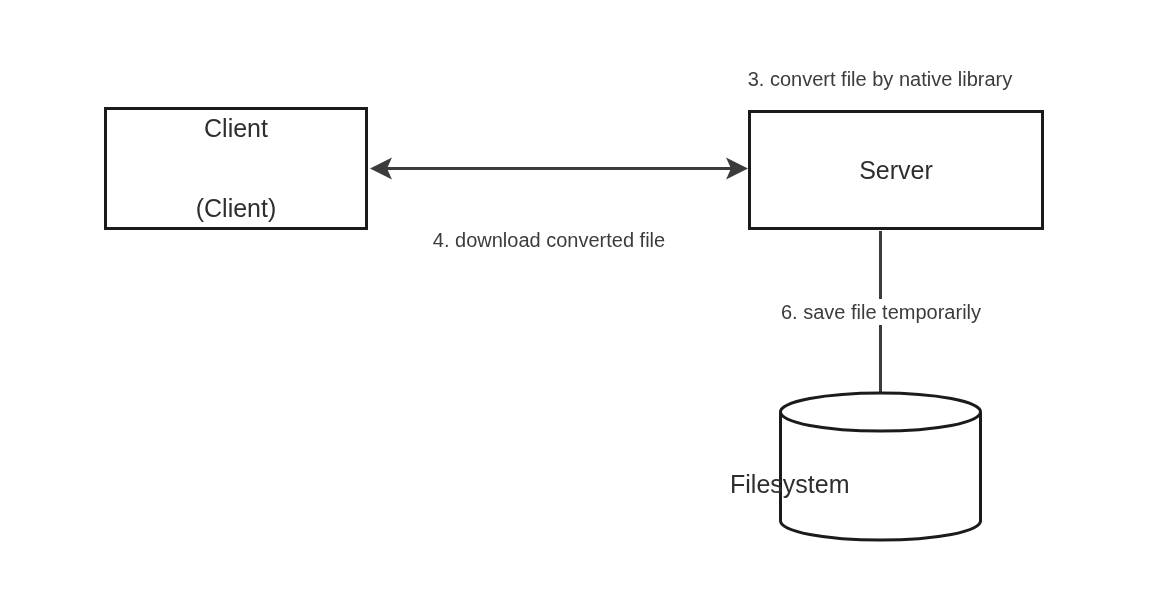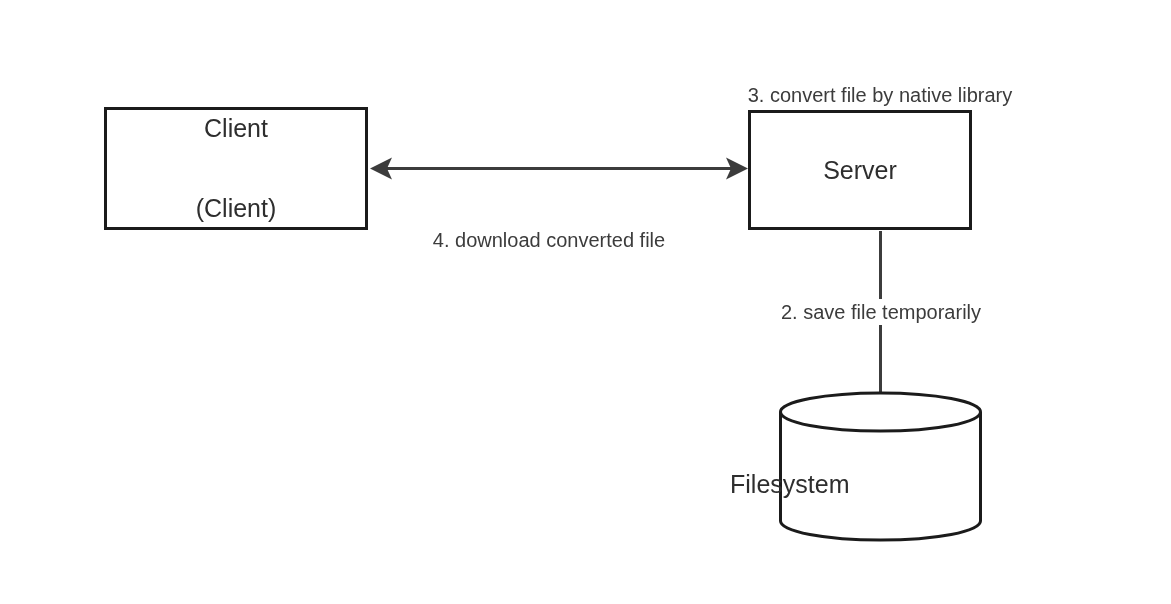--- a/index.html
+++ b/index.html
@@ -45,31 +45,31 @@
     flex-direction: column;
     align-items: center;
     justify-content: center;
     text-align: center;
     font-size: 25px;
     line-height: 37px;
     color: var(--node_text, #2e2e2e);
     z-index: 1;
   }
   .node-client { left: 104px; top: 107px; width: 264px; height: 123px; justify-content: space-between; }
-  .node-server { left: 748px; top: 110px; width: 224px; height: 120px; }
+  .node-server { left: 748px; top: 110px; width: 296px; height: 120px; }
   .anno {
     position: absolute;
     text-align: center;
     font-size: 20px;
     line-height: 26px;
     color: var(--anno_text, #3c3c3c);
     z-index: 1;
     white-space: nowrap;
   }
-  .anno-convert  { left: 680px; top: 82px;  width: 400px; }
+  .anno-convert  { left: 680px; top: 66px;  width: 400px; }
   .anno-upload   { left: 390px; top: 120px; width: 300px; }
   .anno-download { left: 399px; top: 186px; width: 300px; margin-top: 41px; }
   .anno-save     { left: 731px; top: 299px; width: 300px; background: #ffffff; }
   .fs-label {
     position: absolute;
     left: 730px; top: 469px; width: 300px;
     font-size: 25px;
     line-height: 30px;
     color: var(--node_text, #2e2e2e);
     z-index: 1;
@@ -104,17 +104,17 @@
 
   <div class="node node-server">
     <div>Server</div>
   </div>
 
   <div class="anno anno-convert">3. convert file by native library</div>
 
 
   <div class="anno anno-download">4. download converted file</div>
 
-  <div class="anno anno-save">2. save file temporarily</div>
+  <div class="anno anno-save">6. save file temporarily</div>
 
   <div class="fs-label">Filesystem</div>
 
 </div>
 
 </body></html>

